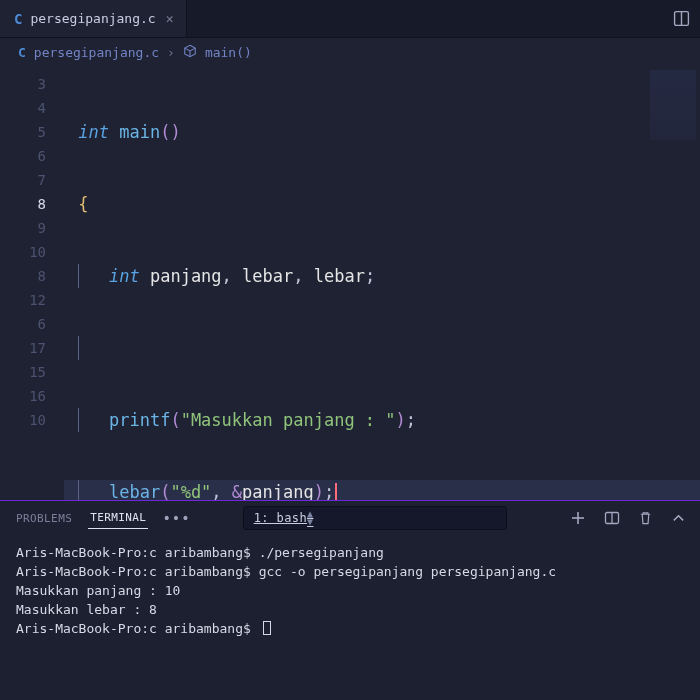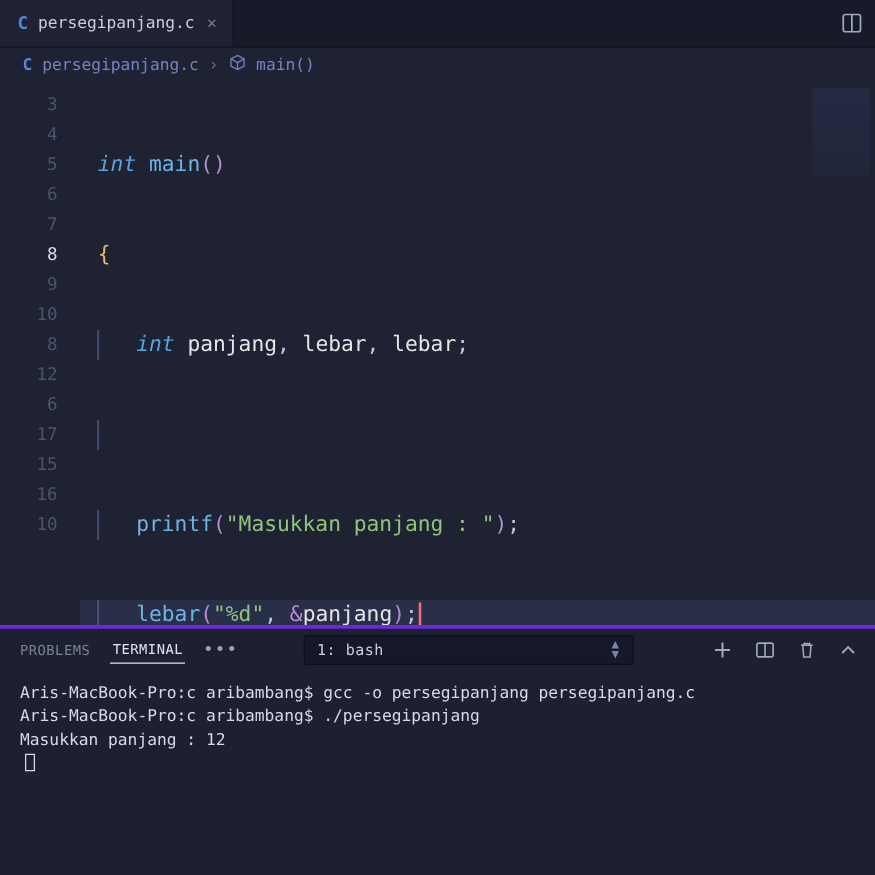--- a/index.html
+++ b/index.html
@@ -121,21 +121,21 @@
   .brace{ color: #e0bd6f; }
   .minimap {
     position: absolute;
     top: 4px; right: 4px;
     width: 46px; height: 70px;
     background: linear-gradient(#2a3050, #242942);
     opacity: 0.55;
     border-radius: 2px;
   }
   .panel {
-    border-top: 3px solid #6d28d9;
+    border-top: 1px solid #6d28d9;
     background: #1c2030;
     display: flex;
     flex-direction: column;
     height: 200px;
   }
   .panel-tabs {
     display: flex;
     align-items: center;
     height: 34px;
     padding: 0 14px;
@@ -150,22 +150,23 @@
     margin-left: 38px;
     background: #14182a;
     border: 1px solid #0c0f1a;
     color: #c9cde0;
     font-size: 12px;
     padding: 3px 10px;
     border-radius: 3px;
     width: 264px;
     display: flex;
     align-items: center;
-    justify-content: space-between;
+    justify-content: flex-start;
     cursor: pointer;
+    text-decoration: underline;
   }
   .term-select .arrows { color: #7d84a3; font-size: 10px; line-height: 8px; }
   .panel-right {
     margin-left: auto;
     display: flex;
     align-items: center;
     gap: 18px;
     color: #b6bad0;
   }
   .terminal {
@@ -282,14 +283,14 @@
             <path d="M3 4h10M5.5 4V2.5h5V4M4.5 4l.8 10h5.4l.8-10"></path>
           </svg>
       </span>
       <span class="icon-btn">
         <svg width="15" height="15" viewBox="0 0 16 16" stroke="currentColor" stroke-width="1.6" fill="none">
             <polyline points="3,10 8,5 13,10"></polyline>
           </svg>
       </span>
     </div>
   </div>
-  <div class="terminal"><div>Aris-MacBook-Pro:c aribambang$ gcc -o persegipanjang persegipanjang.c</div><div>Aris-MacBook-Pro:c aribambang$ ./persegipanjang</div><div>Masukkan panjang : 12</div><div><span class="term-cursor"></span></div></div>
+  <div class="terminal"><div>Aris-MacBook-Pro:c aribambang$ ./persegipanjang</div><div>Aris-MacBook-Pro:c aribambang$ gcc -o persegipanjang persegipanjang.c</div><div>Masukkan panjang : 10</div><div>Masukkan lebar : 8</div><div><span>Aris-MacBook-Pro:c aribambang$ </span><span class="term-cursor"></span></div></div>
 </div>
 
 </body></html>

